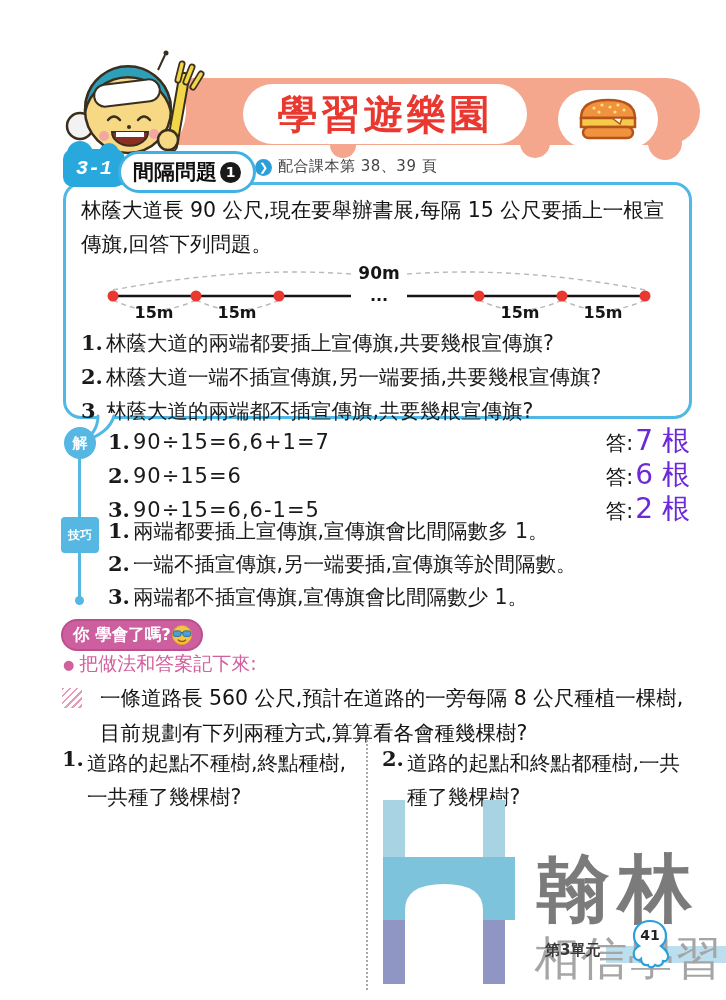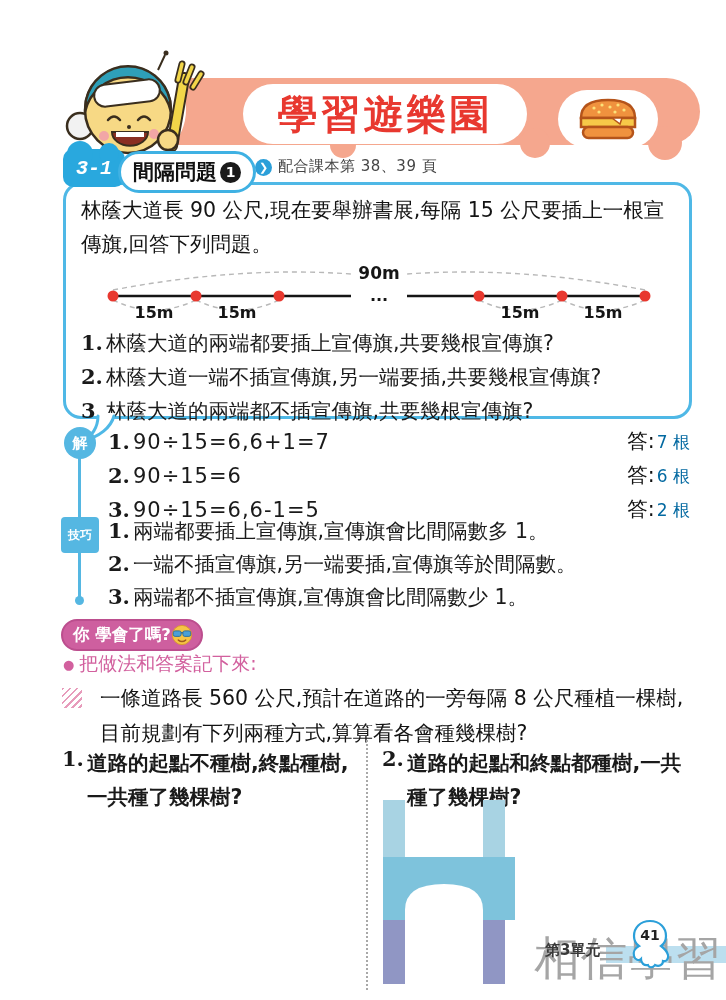--- a/index.html
+++ b/index.html
@@ -50,37 +50,37 @@
   .sol-badge{left:64px;top:427px;width:32px;height:32px;border-radius:50%;background:#55B7E2;color:#fff;
              font-size:15px;font-weight:bold;display:flex;align-items:center;justify-content:center;z-index:2;}
   .vline{left:78px;top:453px;width:3px;height:146px;background:#55B7E2;}
   .vline-dot{left:75px;top:596px;width:9px;height:9px;border-radius:50%;background:#55B7E2;}
   .tips-badge{left:61px;top:517px;width:38px;height:36px;border-radius:4px;background:#55B7E2;color:#fff;
               font-size:12px;font-weight:bold;display:flex;align-items:center;justify-content:center;z-index:2;}
   .sol-rows{left:108px;top:424px;width:582px;}
   .sol-row{height:34px;display:flex;justify-content:space-between;align-items:center;}
   .eq{font-size:21px;letter-spacing:1px;}
   .ans-label{font-size:20.5px;color:#111;}
-  .ans{font-size:17px;color:#0369a1;margin-left:2px;}
+  .ans{font-size:28px;color:#6d28d9;margin-left:2px;}
   .tips-rows{left:108px;top:514px;width:582px;}
   .tip-row{height:33px;display:flex;align-items:center;font-size:20.5px;white-space:nowrap;}
 
   
   .learn-badge{left:61px;top:619px;height:28px;background:#CE5F9F;border:2px solid #BC4E8E;border-radius:16px;
                display:inline-flex;align-items:center;padding:0 8px 0 10px;color:#fff;
                font-size:16.5px;font-weight:bold;white-space:nowrap;}
   .bullet-line{left:63px;top:651px;display:flex;align-items:center;gap:5px;color:#D2609E;font-size:19px;}
   .pink-dot{font-size:13px;}
   .practice-block{left:62px;top:681px;width:628px;}
   .hatch{position:absolute;left:0;top:7px;width:20px;height:20px;
          background:repeating-linear-gradient(135deg,#E79BBB 0 2px,#ffffff 2px 5px);}
   .practice-text{margin-left:38px;font-size:20.5px;line-height:35px;color:#131313;}
   .cols{top:746px;}
   .col{display:flex;align-items:flex-start;}
-  .col-text{font-size:20.5px;line-height:34px;font-weight:bold;}
+  .col-text{font-size:20.5px;line-height:34px;}
   .col1{left:62px;width:302px;}
   .col2{left:382px;width:308px;}
   .divider{left:366px;top:740px;height:250px;width:0;border-left:2px dotted #A8A8A8;z-index:5;}
 
   
   .hanlin-text{left:536px;top:843px;font-size:74px;font-weight:bold;color:#7B7B7B;letter-spacing:8px;line-height:90px;white-space:nowrap;}
   .blue-bar{left:606px;top:946px;width:120px;height:17px;background:#BCDFEF;}
   .slogan-text{left:534px;top:928px;font-size:46px;color:#A5A5A5;letter-spacing:1px;line-height:60px;white-space:nowrap;}
   .unit-label{left:545px;top:941px;font-size:15px;font-weight:bold;color:#383838;z-index:6;}
   .octo{left:627px;top:919px;z-index:7;}
@@ -261,20 +261,21 @@
 
   <svg class="abs" style="left:383px;top:800px;" width="132" height="184" viewBox="0 0 132 184">
     <rect x="0" y="0" width="22" height="58" fill="#A8D3E3"></rect>
     <rect x="100" y="0" width="22" height="58" fill="#A8D3E3"></rect>
     <rect x="0" y="57" width="132" height="63" fill="#7EC3DC"></rect>
     <path d="M22,120 L22,110 Q22,84 61,84 Q100,84 100,110 L100,120 Z" fill="#ffffff"></path>
     <rect x="0" y="120" width="22" height="64" fill="#9096C4"></rect>
     <rect x="100" y="120" width="22" height="64" fill="#9096C4"></rect>
   </svg>
 
+  <div class="abs hanlin-text">翰林</div>
   <div class="abs blue-bar"></div>
   <div class="abs slogan-text">相信學習</div>
   <div class="abs unit-label">第3單元</div>
 
   <svg class="abs octo" width="46" height="54" viewBox="0 0 46 54">
     <path d="M23,2 C13,2 7,9 7,17 C7,21 9,25 12,27 C8,29 6,33 7,37 C8,41 12,42 14,40 C14,44 17,47 21,46 C22,49 26,49 28,46 C32,48 36,46 36,42 C39,43 42,40 41,36 C40,32 38,30 34,27 C37,25 39,21 39,17 C39,9 33,2 23,2 Z" fill="#ffffff" stroke="#2B9FD9" stroke-width="2.2"></path>
     <text x="23" y="21" text-anchor="middle" font-size="14" font-weight="bold" fill="#222" font-family="DejaVu Sans, sans-serif">41</text>
   </svg>
 
 </div>

